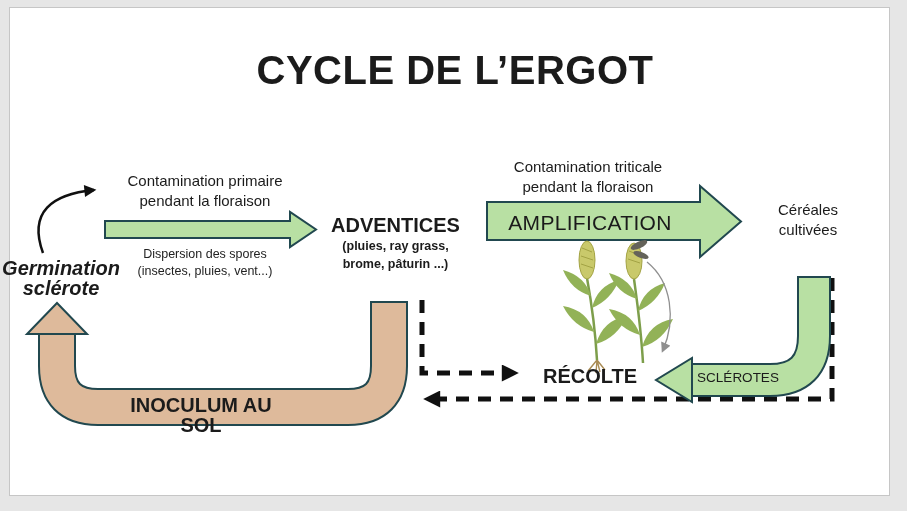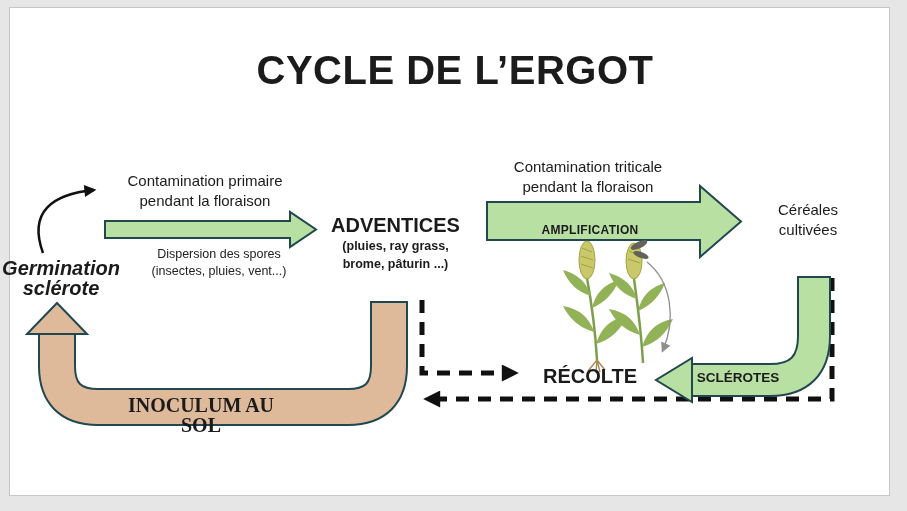--- a/index.html
+++ b/index.html
@@ -13,22 +13,22 @@
     position:absolute;left:9px;top:7px;width:881px;height:489px;
     background:#ffffff;border:1px solid #c6c6c6;box-sizing:border-box;
   }
   .layer{position:absolute;left:0;top:0;}
   .lbl{position:absolute;text-align:center;white-space:pre-line;}
   .title{font-size:40px;font-weight:bold;letter-spacing:.5px;}
   .plain15{font-size:15px;line-height:20px;}
   .small{font-size:12.5px;line-height:17px;color:#222;}
   .bold15{font-size:20px;font-weight:bold;line-height:20px;}
   .boldsub{font-size:12.5px;font-weight:bold;line-height:16px;}
-  .amp{font-size:12px;font-weight:bold;letter-spacing:.3px;margin-top:12px;}
-  .scl{font-size:13.5px;font-weight:bold;}
+  .amp{font-size:21px;font-weight:normal;letter-spacing:.3px;}
+  .scl{font-size:13.5px;font-weight:normal;}
   .cer-sub{font-size:12px;line-height:15px;}
   
   .green-fill{fill:var(--arrow-green);stroke:var(--outline);stroke-width:2;}
   .tan-fill{fill:var(--arrow-tan);stroke:var(--outline);stroke-width:2;}
   .outline-stroke{fill:none;stroke:var(--outline);}
   .green-stroke{fill:none;stroke:var(--arrow-green);}
   .tan-stroke{fill:none;stroke:var(--arrow-tan);}
   .dash{fill:none;stroke:var(--dash);stroke-width:5;stroke-dasharray:13 9;}
   .curve{fill:none;stroke:var(--dash);stroke-width:2.5;}
   .graycurve{fill:none;stroke:#8f8f8f;stroke-width:1.3;}
@@ -104,27 +104,27 @@
 
   <path class="graycurve" d="M647 262 C672 282 676 320 663 350" marker-end="url(#mGray)"></path>
 </svg>
 
 <div class="lbl title" style="left:230px;top:48px;width:450px;">CYCLE DE L’ERGOT</div>
 
 <div class="lbl plain15" style="left:468px;top:157px;width:240px;"><span>Contamination triticale</span><br><span>pendant la floraison</span></div>
 
 <div class="lbl plain15" style="left:90px;top:171px;width:230px;"><span>Contamination primaire</span><br><span>pendant la floraison</span></div>
 
-<div class="lbl small" style="left:104px;top:246px;width:230px;"><span>Dispersion des spores</span><br><span>(insectes, pluies, vent...)</span></div>
+<div class="lbl small" style="left:90px;top:246px;width:230px;"><span>Dispersion des spores</span><br><span>(insectes, pluies, vent...)</span></div>
 
 <div class="lbl bold15" style="left:2px;top:258px;width:118px;font-style:italic;"><span>Germination</span><br><span>sclérote</span></div>
 
 <div class="lbl" style="left:318px;top:215px;width:155px;"><span class="bold15">ADVENTICES</span><br><span class="boldsub">(pluies, ray grass,</span><br><span class="boldsub">brome, pâturin ...)</span></div>
 
 <div class="lbl amp" style="left:495px;top:211px;width:190px;">AMPLIFICATION</div>
 
 <div class="lbl plain15" style="left:722px;top:200px;width:172px;"><span>Céréales</span><br><span>cultivées</span><br></div>
 
 <div class="lbl scl" style="left:688px;top:370px;width:100px;">SCLÉROTES</div>
 
 <div class="lbl bold15" style="left:540px;top:366px;width:100px;">RÉCOLTE</div>
 
-<div class="lbl bold15" style="left:115px;top:395px;width:172px;font-family:Liberation Serif, serif;">INOCULUM AU SOL</div>
+<div class="lbl bold15" style="left:115px;top:395px;width:172px;">INOCULUM AU SOL</div>
 
 </body></html>

